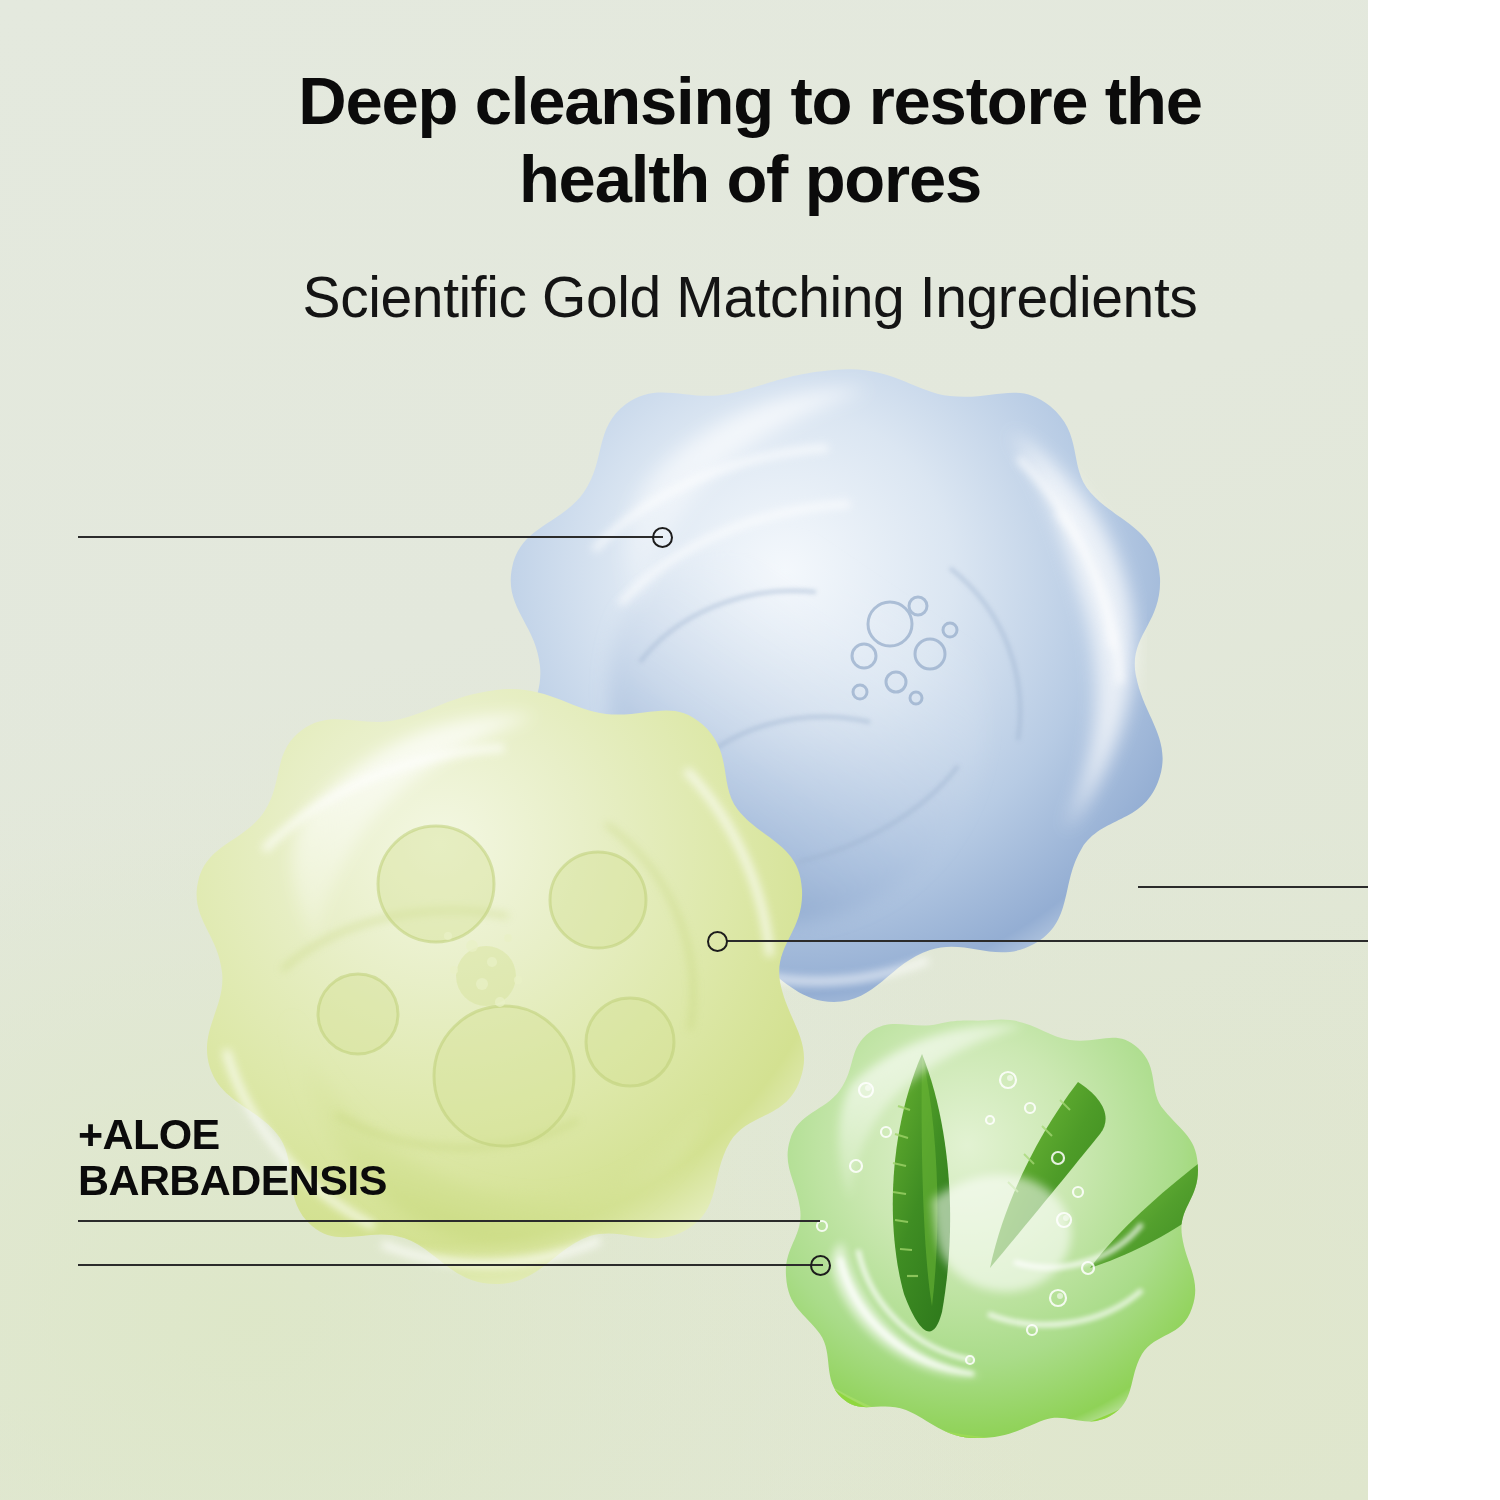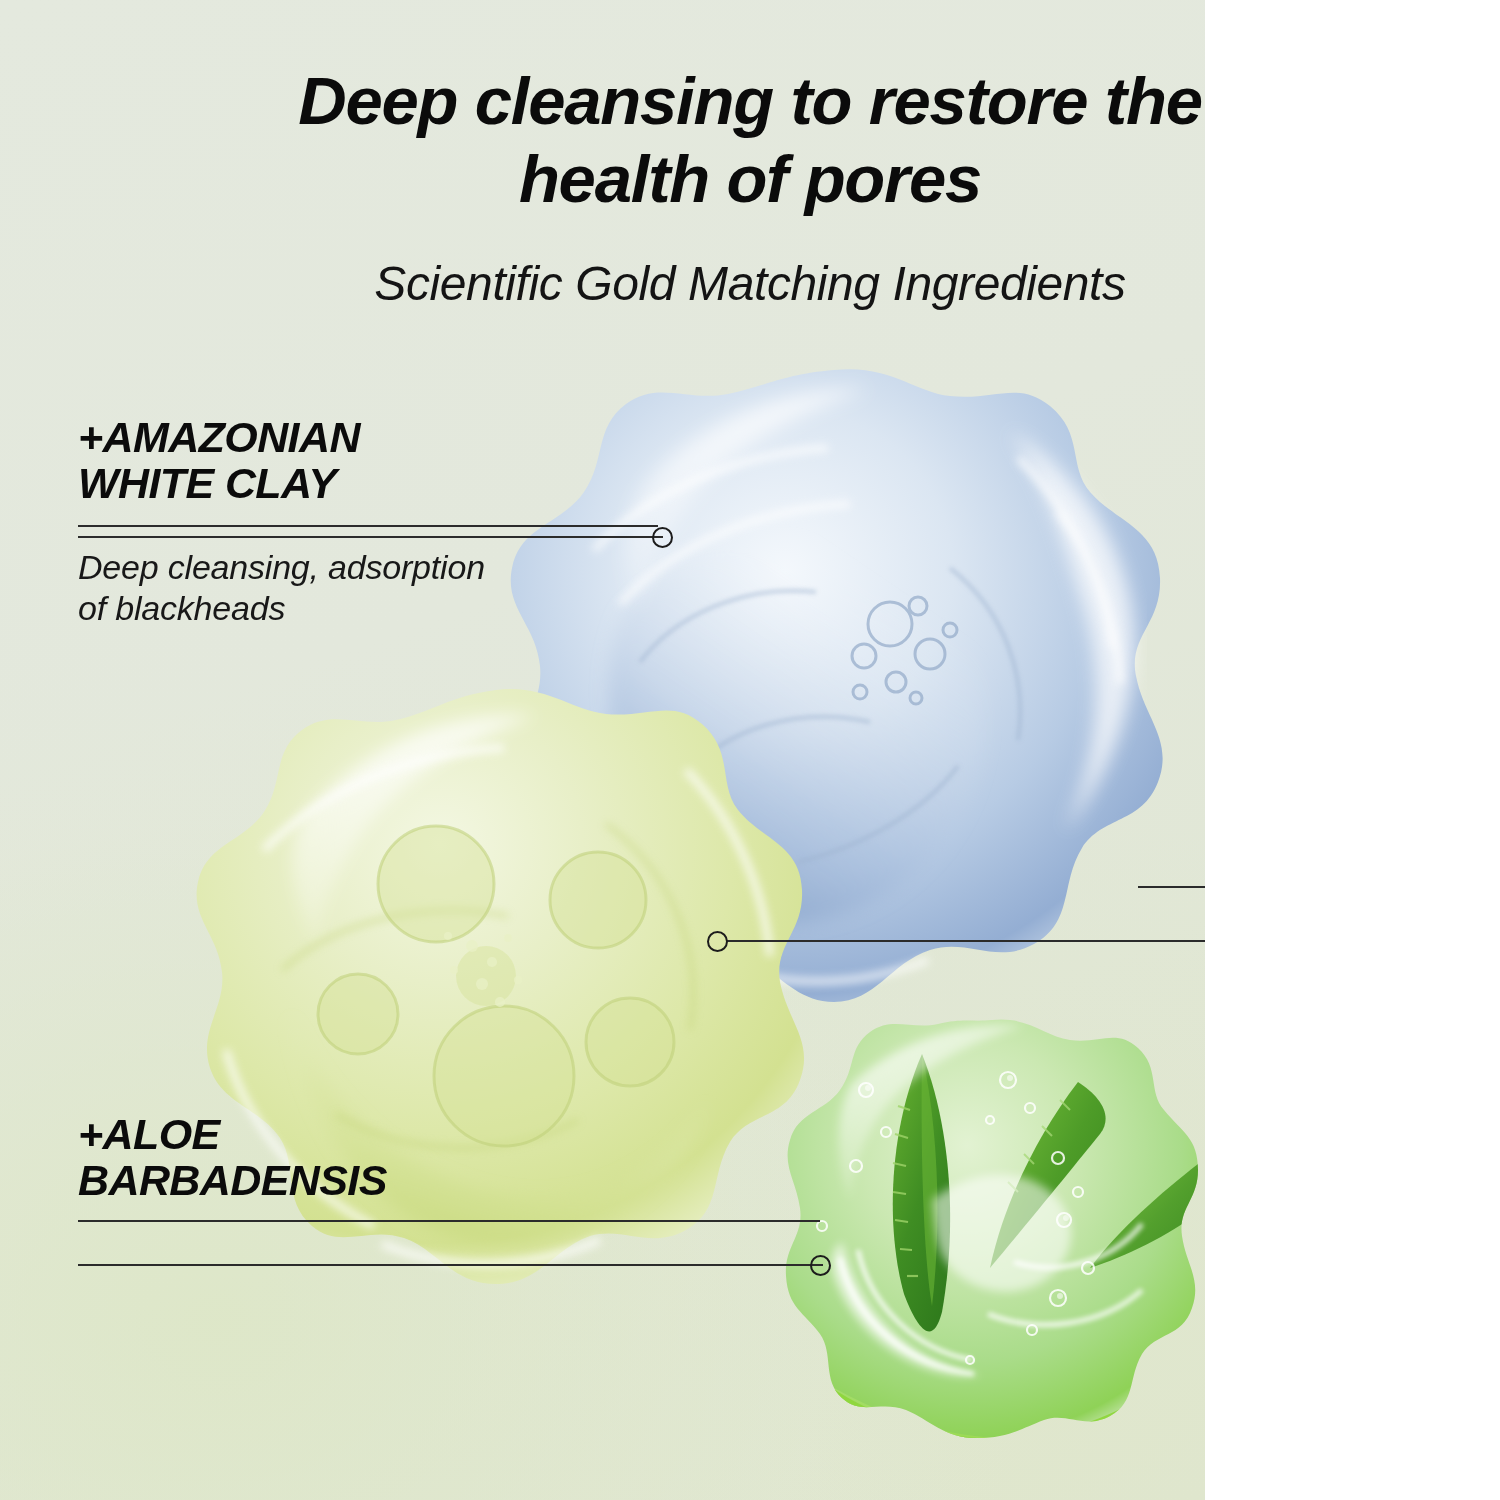--- a/index.html
+++ b/index.html
@@ -8,51 +8,50 @@
   }
   body {
     width: 1500px;
     height: 1500px;
     font-family: "Liberation Sans", sans-serif;
     overflow: hidden;
   }
 
   #poster {
     position: relative;
-    width: 1205px;
+    width: 1368px;
     height: 1500px;
     background:
       radial-gradient(ellipse 1100px 900px at 18% 88%, rgba(221,231,198,0.85) 0%, rgba(226,233,213,0.25) 55%, rgba(226,233,213,0) 75%),
       radial-gradient(ellipse 900px 800px at 88% 92%, rgba(223,231,203,0.7) 0%, rgba(226,233,213,0) 70%),
       linear-gradient(160deg, #e4e9de 0%, #e3e8dc 40%, #e1e7d6 70%, #dfe5cf 100%);
     overflow: hidden;
-    font-style: italic;
   }
 
   
   .headline {
     position: absolute;
     left: 0;
     top: 62px;
     width: 1500px;
     text-align: center;
     font-size: 67px;
     line-height: 1.16;
     font-weight: 700;
     letter-spacing: -1.2px;
     color: #0b0b0b;
     white-space: pre-line;
   }
   .subhead {
     position: absolute;
     left: 0;
-    top: 256px;
+    top: 264px;
     width: 1500px;
     text-align: center;
-    font-size: 48px;
+    font-size: 57px;
     font-weight: 400;
     letter-spacing: -0.4px;
     color: #141414;
   }
 
   
   .blob {
     position: absolute;
     pointer-events: none;
   }
@@ -410,27 +409,20 @@
             <circle cx="284" cy="204" r="3"></circle>
         </g>
       </g>
     </svg>
   </div>
 
   <div class="headline">Deep cleansing to restore the
 health of pores</div>
   <div class="subhead">Scientific Gold Matching Ingredients</div>
 
-  <div class="callout" id="callout-clay">
-    <div class="title">+AMAZONIAN
-WHITE CLAY</div>
-    <div class="rule"></div>
-    <div class="desc">Deep cleansing, adsorption
-of blackheads</div>
-  </div>
 
   <div class="callout" id="callout-bha">
     <div class="rule"></div>
   </div>
 
   <div class="callout" id="callout-aloe">
     <div class="title">+ALOE
 BARBADENSIS</div>
     <div class="rule"></div>
   </div>

